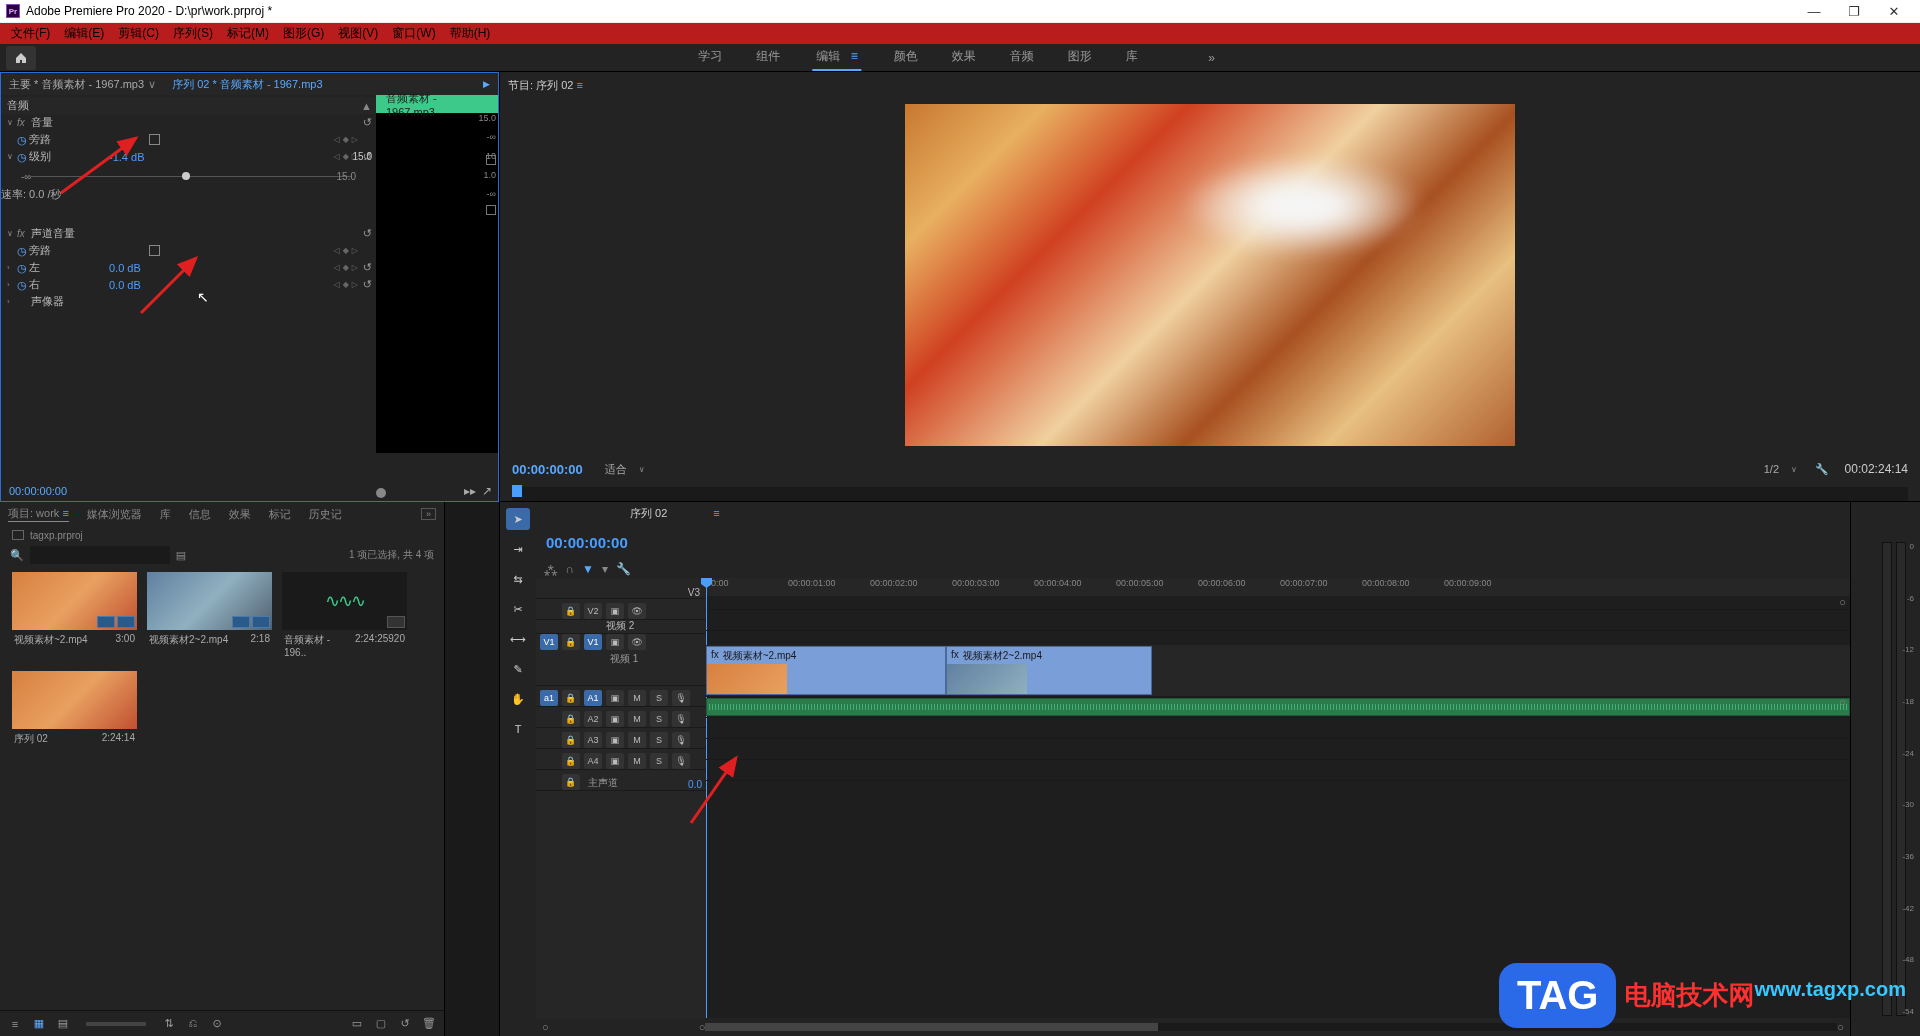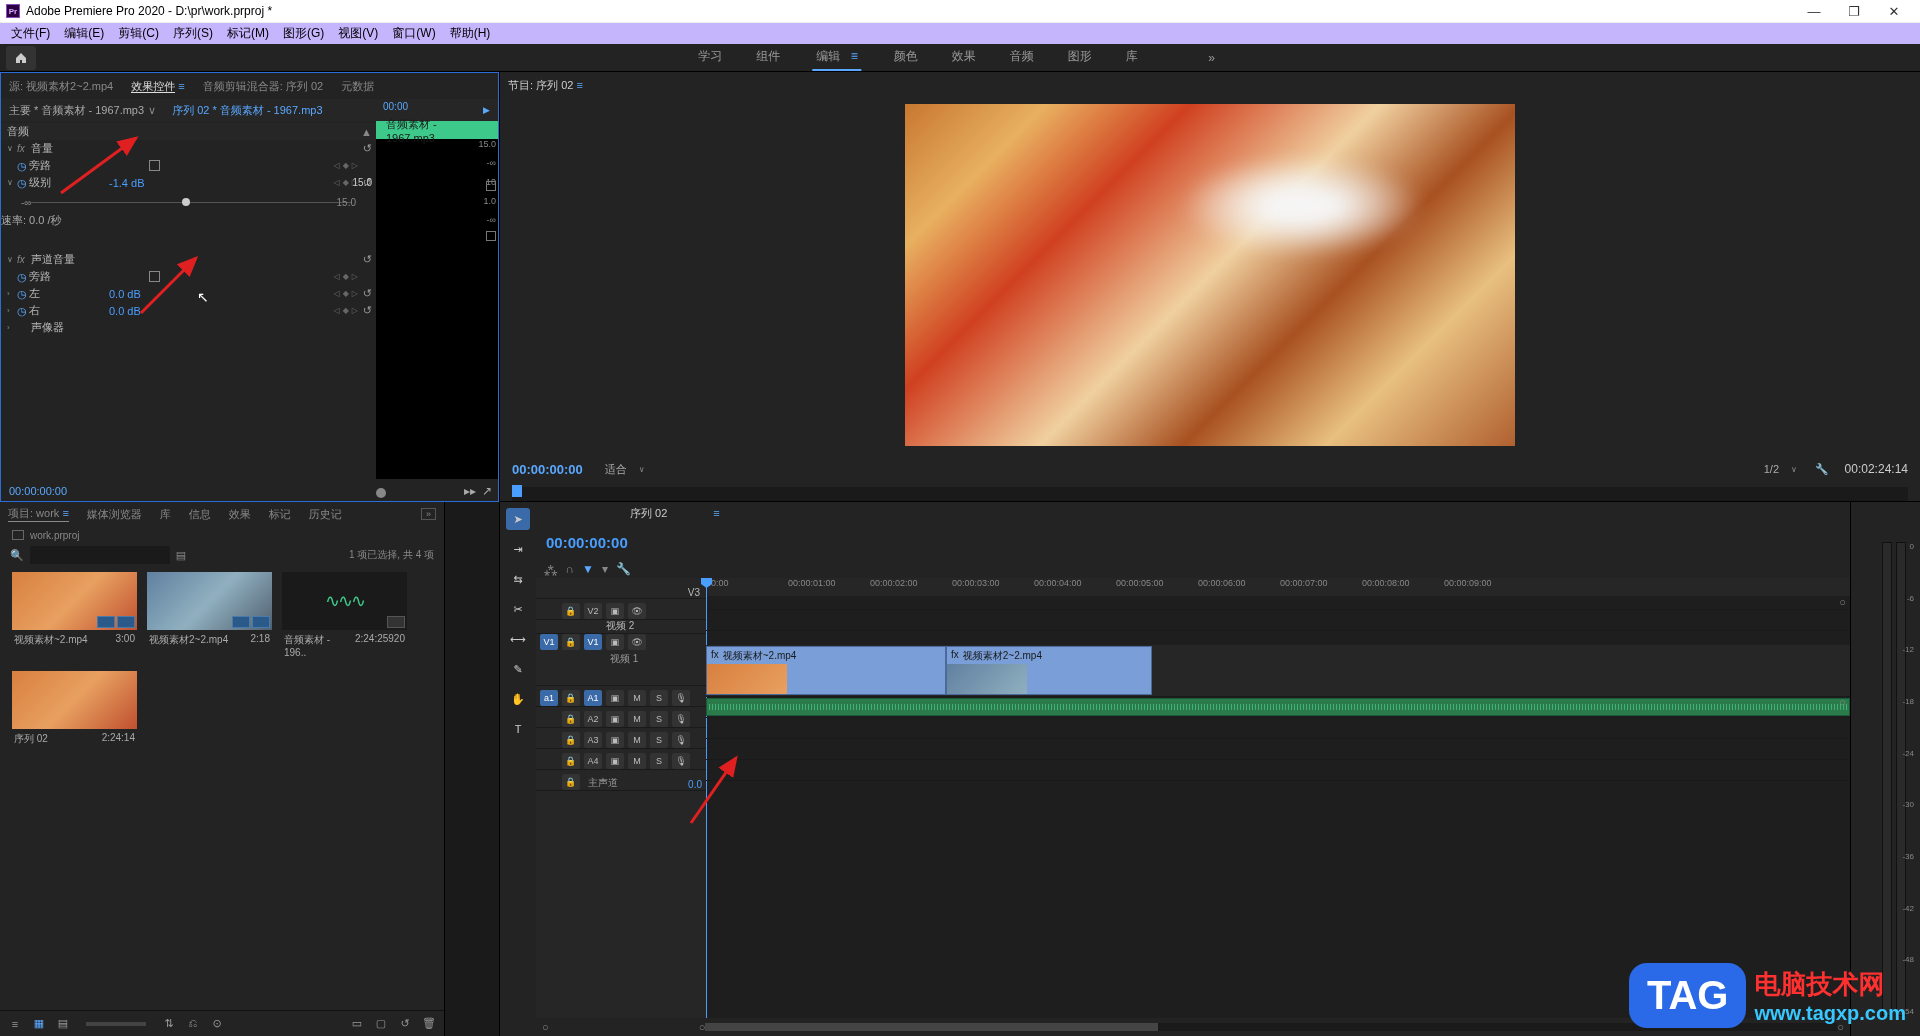--- a/index.html
+++ b/index.html
@@ -5,21 +5,21 @@
 * { margin:0; padding:0; box-sizing:border-box; font-family:"Microsoft YaHei","Segoe UI",sans-serif; user-select:none; }
 body { background:#1a1a1a; color:#b8b8b8; font-size:11px; width:1920px; height:1036px; position:relative; overflow:hidden; }
 
 
 .titlebar { height:22px; background:#fff; display:flex; align-items:center; padding:0 6px; color:#000; }
 .titlebar .pr-icon { width:14px; height:14px; background:#2a0040; border:1px solid #8a4bbf; margin-right:6px; display:flex; align-items:center; justify-content:center; color:#d9a8ff; font-size:8px; font-weight:bold; }
 .titlebar .title-text { flex:1; font-size:12px; }
 .titlebar .win-btn { width:40px; height:22px; display:flex; align-items:center; justify-content:center; font-size:13px; color:#333; }
 
 
-.menubar { height:22px; background:#c4b5fd; display:flex; align-items:center; padding:0 4px; color:#000; border-top:1px solid #eee; }
+.menubar { height:22px; background:#b91c1c; display:flex; align-items:center; padding:0 4px; color:#000; border-top:1px solid #eee; }
 .menubar span { padding:0 7px; font-size:12px; }
 
 
 .home-row { height:28px; background:#232323; border-bottom:1px solid #000; display:flex; align-items:center; }
 .home-btn { width:30px; height:24px; margin-left:6px; display:flex; align-items:center; justify-content:center; background:#333; border-radius:3px; }
 .workspaces { position:absolute; left:50%; transform:translateX(-50%); display:flex; gap:30px; }
 .workspaces span { color:#999; font-size:12px; padding:4px 2px; }
 .workspaces .active { color:#5aa8ff; border-bottom:2px solid #5aa8ff; }
 .workspaces .menu-indicator { color:#5aa8ff; margin-left:3px; }
 .ws-more { width:24px; display:flex; align-items:center; justify-content:center; margin-left:30px; }
@@ -171,21 +171,21 @@
 
 .meters { width:70px; background:#232323; border-left:1px solid #000; position:relative; padding-top:36px; }
 .meter-scale { position:absolute; right:6px; top:40px; bottom:20px; width:40px; }
 .meter-bar { position:absolute; left:8px; width:10px; top:0; bottom:0; background:linear-gradient(to top,#2a2a2a 0%,#2a2a2a 100%); border:1px solid #111; }
 .meter-bar.b2 { left:22px; }
 .meter-ticks { position:absolute; right:6px; top:40px; bottom:20px; display:flex; flex-direction:column; justify-content:space-between; font-size:8px; color:#888; text-align:right; }
 
 
 .watermark { position:absolute; right:14px; bottom:8px; display:flex; align-items:center; gap:8px; }
 .wm-tag { background:#2a6ae8; color:#fff; font-weight:bold; font-size:40px; padding:10px 18px; border-radius:18px; font-family:Arial; }
-.wm-txt { display:flex; flex-direction:column; }
+.wm-txt { display:flex; flex-direction:row; }
 .wm-txt .cn { color:#ff3030; font-size:26px; font-weight:bold; }
 .wm-txt .url { color:#38c8ff; font-size:20px; font-weight:bold; }
 </style>
 </head>
 <body>
 
 <div class="titlebar">
   <div class="pr-icon">Pr</div>
   <div class="title-text">Adobe Premiere Pro 2020 - D:\pr\work.prproj *</div>
   <div class="win-btn">—</div>
@@ -222,26 +222,20 @@
     <span>库</span>
     <span class="ws-more">»</span>
   </div>
 </div>
 
 <div class="main">
 
   <div class="left-col">
 
     <div class="ec-panel">
-      <div class="ec-tabs">
-        <span>源: 视频素材2~2.mp4</span>
-        <span><span class="act">效果控件</span><span class="ind"> ≡</span></span>
-        <span>音频剪辑混合器: 序列 02</span>
-        <span>元数据</span>
-      </div>
       <div class="ec-head">
         <span class="master">主要 * 音频素材 - 1967.mp3</span>
         <span style="color:#888;margin:0 4px;">∨</span>
         <span class="seq">序列 02 * 音频素材 - 1967.mp3</span>
         <span class="play-ind">▶</span>
       </div>
       <span class="ec-tc">00:00</span>
 
       <div class="ec-body">
         <div class="ec-props">
@@ -385,21 +379,21 @@
         <span>媒体浏览器</span>
         <span>库</span>
         <span>信息</span>
         <span>效果</span>
         <span>标记</span>
         <span>历史记</span>
         <span class="more">»</span>
       </div>
       <div class="proj-path">
         <span class="file-ic"></span>
-        <span>work.prproj</span>
+        <span>tagxp.prproj</span>
       </div>
       <div class="proj-search">
         <span class="mag">🔍</span>
         <input style="">
         <span class="funnel">▤</span>
         <span class="status">1 项已选择, 共 4 项</span>
       </div>
       <div class="proj-grid">
         <div class="proj-item">
           <div class="proj-thumb t1">

